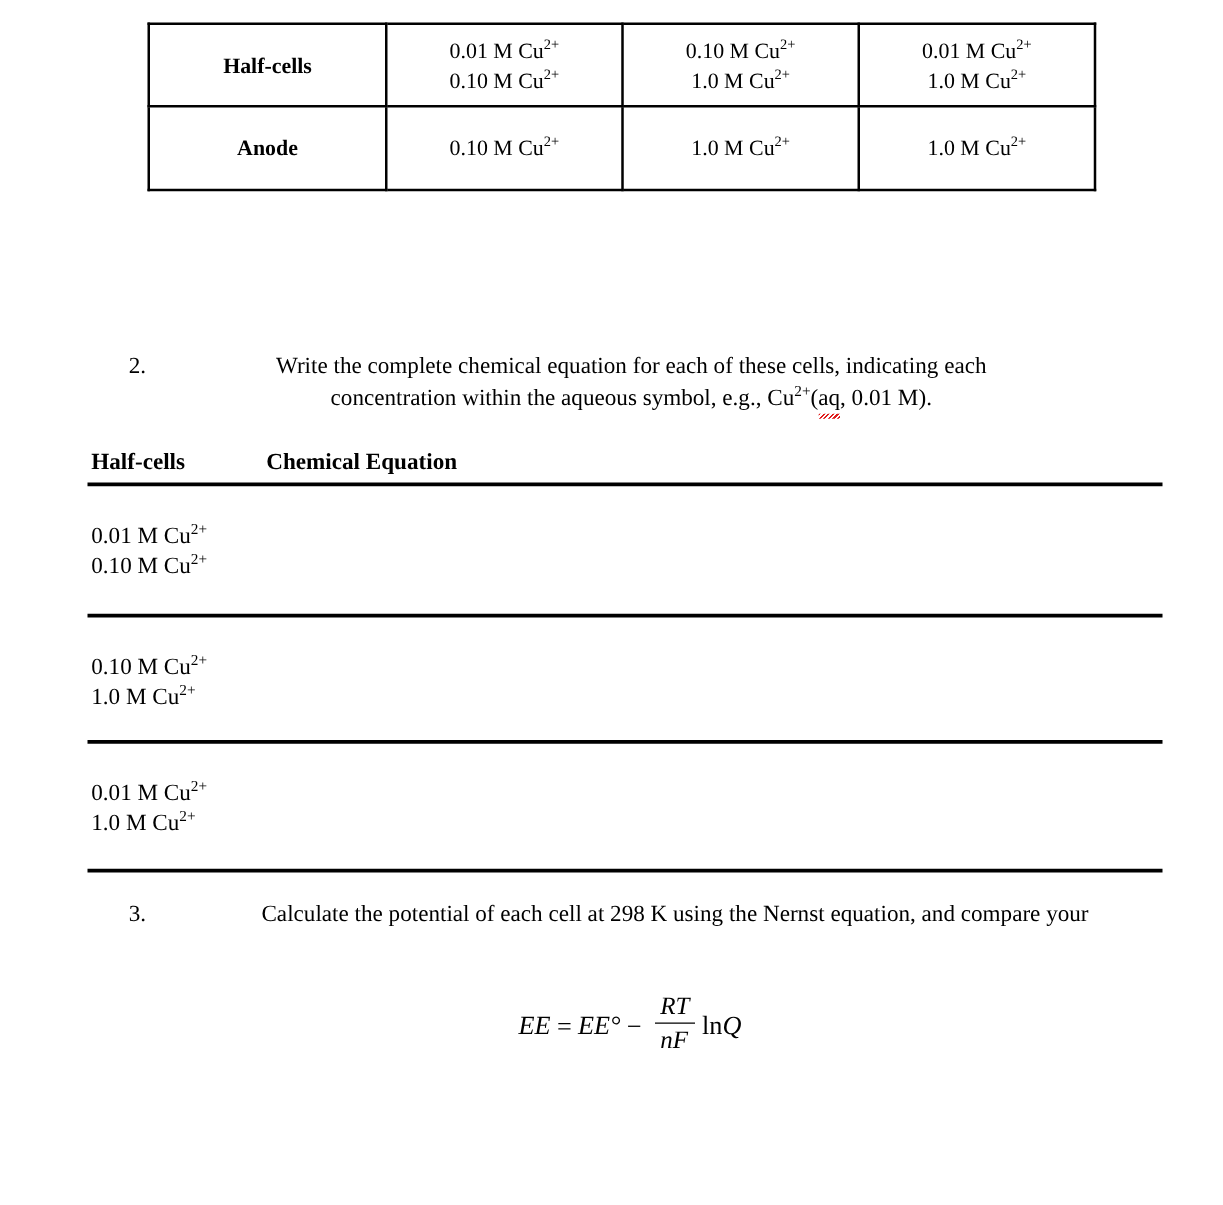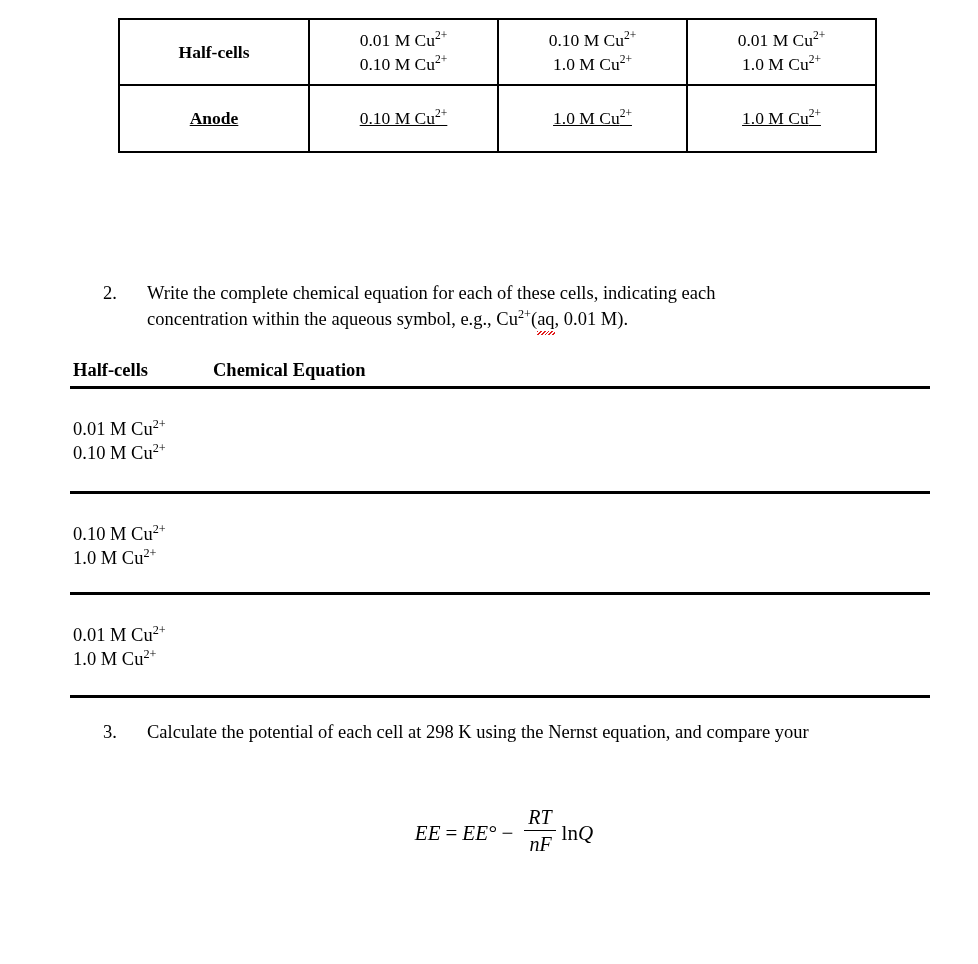--- a/index.html
+++ b/index.html
@@ -35,21 +35,21 @@
   }
   .halfcell-table td.rowhead {
     font-weight: bold;
   }
   .col-label  { width: 190px; }
   .col-data   { width: 189px; }
 
   .r-hdr td   { height: 56px; }
   .r-volt td  { height: 58px; }
   .r-cath td  { height: 57px; }
-  .r-anode td { height: 57px; text-decoration: underline; }
+  .r-anode td { height: 57px; }
 
   .cell-top {
     vertical-align: top;
     padding-top: 7px;
   }
   .stack-line { display: block; white-space: nowrap; }
 
   sup { font-size: 0.66em; vertical-align: super; line-height: 0; }
 
   
@@ -60,20 +60,21 @@
   }
   .q-num {
     position: absolute;
     left: 0;
     top: 0;
     width: 26px;
     text-align: left;
   }
   .q-body {
     margin-left: 44px;
+    text-align: center;
   }
   #question-2 { left: 103px; top: 281px; width: 760px; }
   #question-3 { left: 103px; top: 720px; width: 830px; }
 
   
   .spell-error {
     position: relative;
     display: inline-block;
   }
   .spell-error::after {
@@ -160,23 +161,23 @@
   }
   .formula-inner {
     display: inline-block;
     white-space: nowrap;
   }
   .formula-inner > span,
   .formula-inner > .frac { vertical-align: middle; }
   .ital { font-style: italic; }
   .frac {
     display: inline-block;
-    text-align: right;
+    text-align: left;
     vertical-align: middle;
-    margin: 16px 6px;
+    margin: 4px 6px;
     position: relative;
     top: -2px;
   }
   .frac .num {
     display: block;
     padding: 0 4px 1px 4px;
     border-bottom: 1.6px solid #000;
     font-size: 20px;
   }
   .frac .den {

